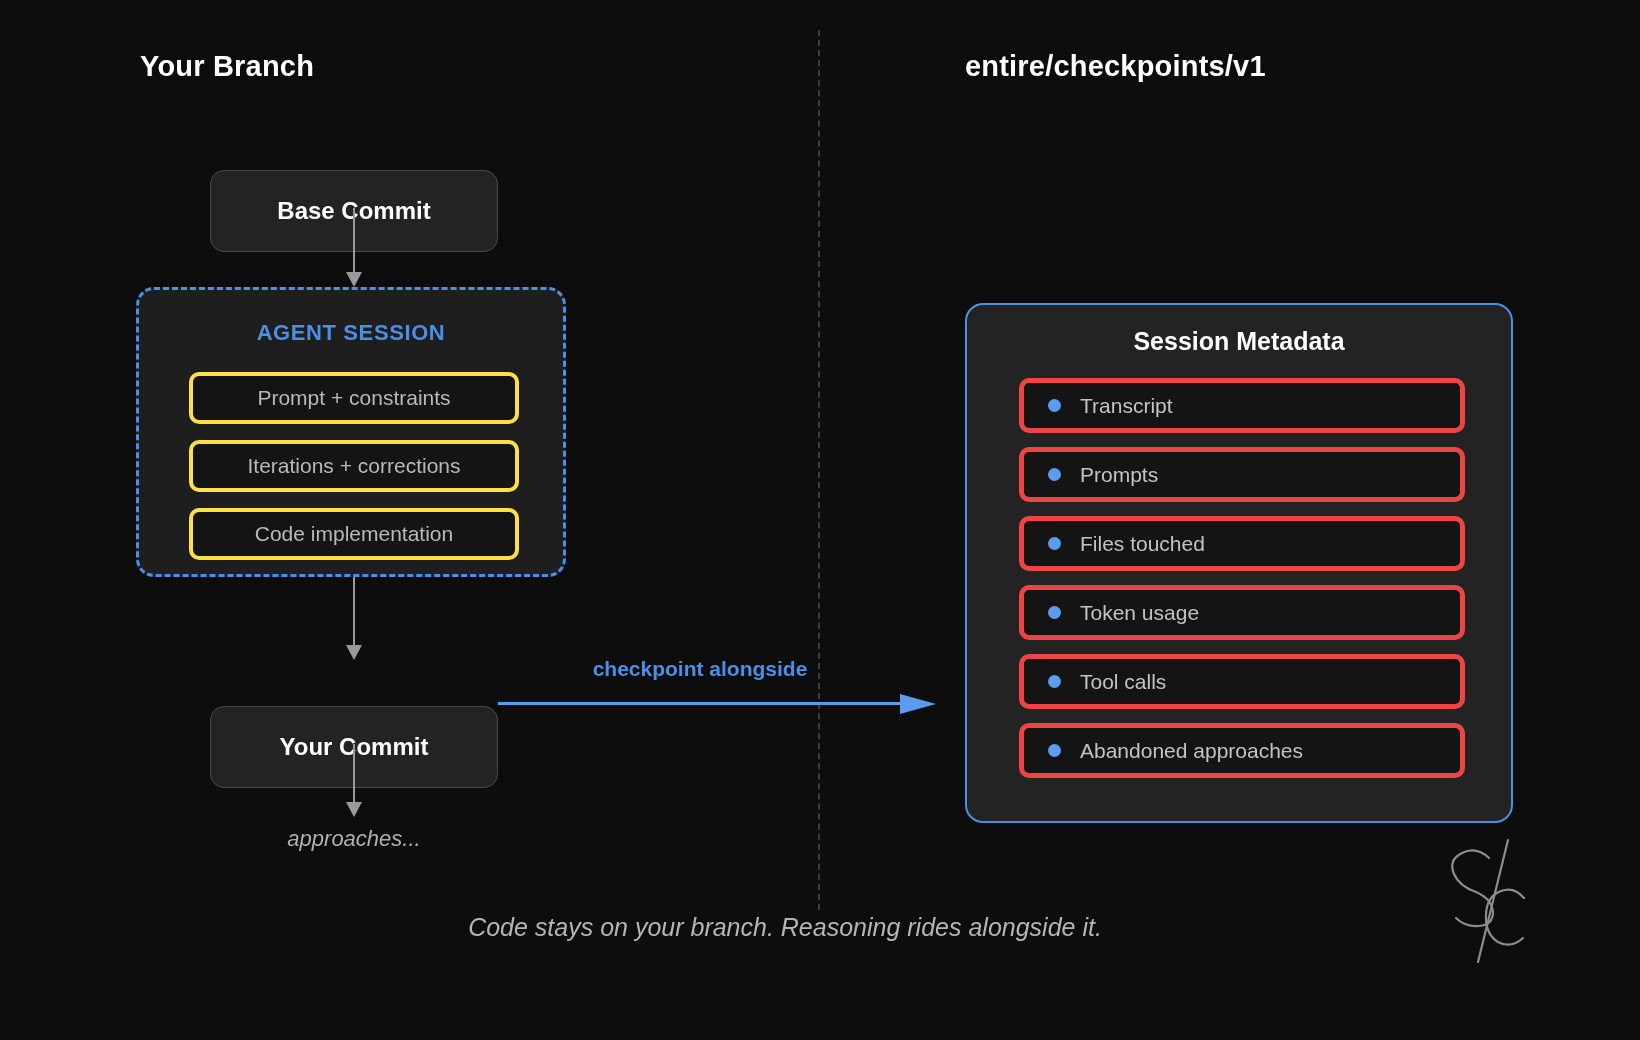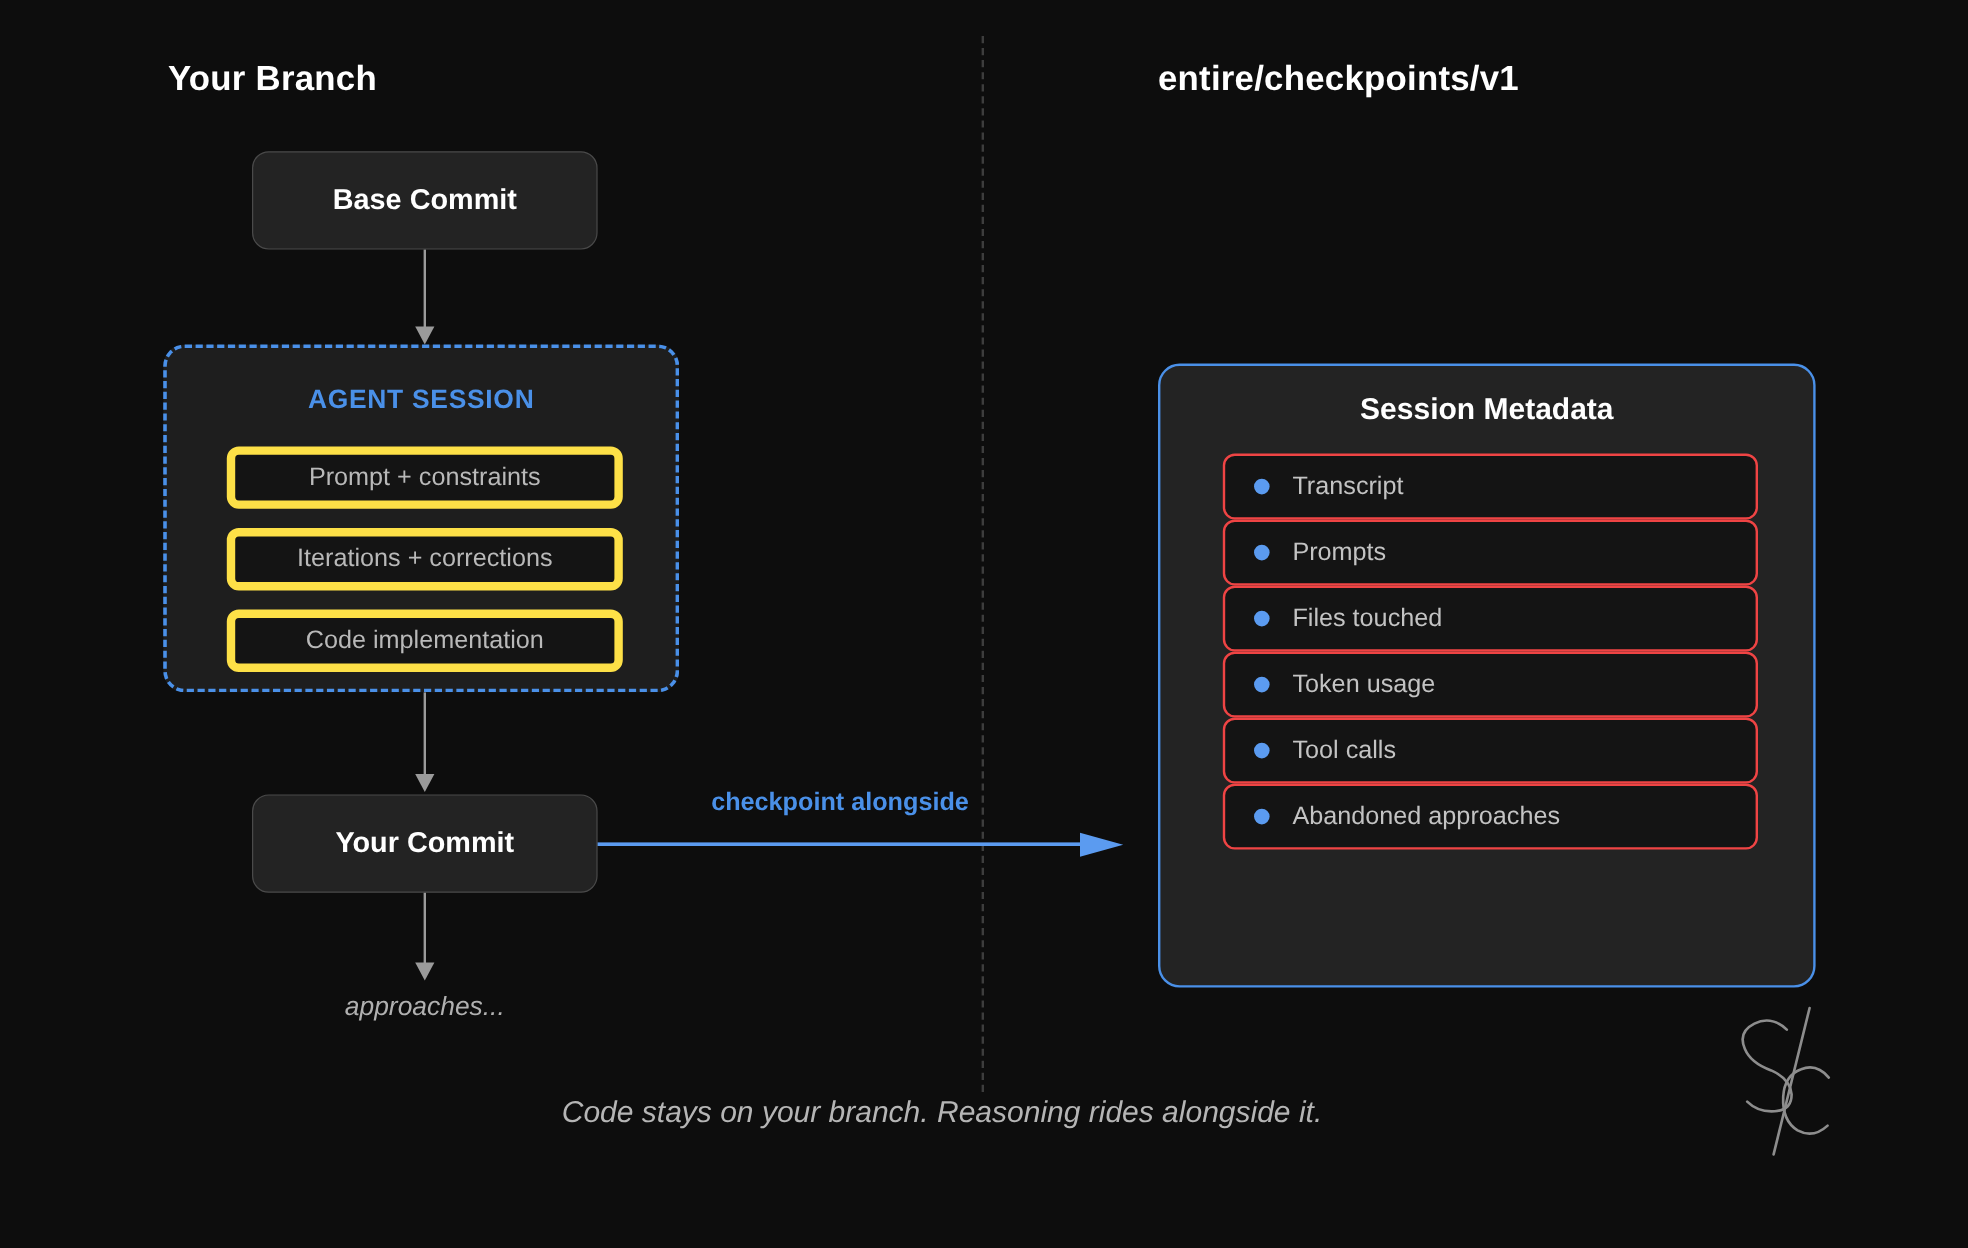--- a/index.html
+++ b/index.html
@@ -48,20 +48,21 @@
     background: #232323;
     border: 1px solid #4a4a4a;
     border-radius: 14px;
     display: flex;
     align-items: center;
     justify-content: center;
     color: #ffffff;
     font-size: 24px;
     font-weight: bold;
     box-sizing: border-box;
+    margin-top: 44px;
   }
   #node-base   { left: 210px; top: 126px; width: 288px; height: 82px; }
   #node-commit { left: 210px; top: 662px; width: 288px; height: 82px; }
 
   
   #agent-session {
     position: absolute;
     left: 136px;
     top: 287px;
     width: 430px;
@@ -81,21 +82,21 @@
     font-size: 22px;
     font-weight: bold;
     letter-spacing: 0.6px;
   }
   .session-item {
     position: absolute;
     left: 50px;
     width: 330px;
     height: 52px;
     background: #141414;
-    border: 7px solid #fde047;
+    border: 4px solid #fde047;
     border-radius: 10px;
     display: flex;
     align-items: center;
     justify-content: center;
     color: #b9b9b9;
     font-size: 21px;
     box-sizing: border-box;
   }
   #session-item-0 { top: 82px; }
   #session-item-1 { top: 150px; }
@@ -125,25 +126,25 @@
   }
   #meta-list {
     position: absolute;
     left: 52px;
     top: 73px;
     width: 446px;
   }
   .meta-item {
     height: 55px;
     background: #141414;
-    border: 2px solid #ef4444;
+    border: 5px solid #ef4444;
     border-radius: 10px;
     display: flex;
     align-items: center;
-    margin-bottom: 0;
+    margin-bottom: 14px;
     box-sizing: border-box;
   }
   .meta-bullet {
     width: 13px;
     height: 13px;
     border-radius: 50%;
     background: #5b9bf0;
     margin-left: 24px;
     margin-right: 19px;
     flex: 0 0 auto;

